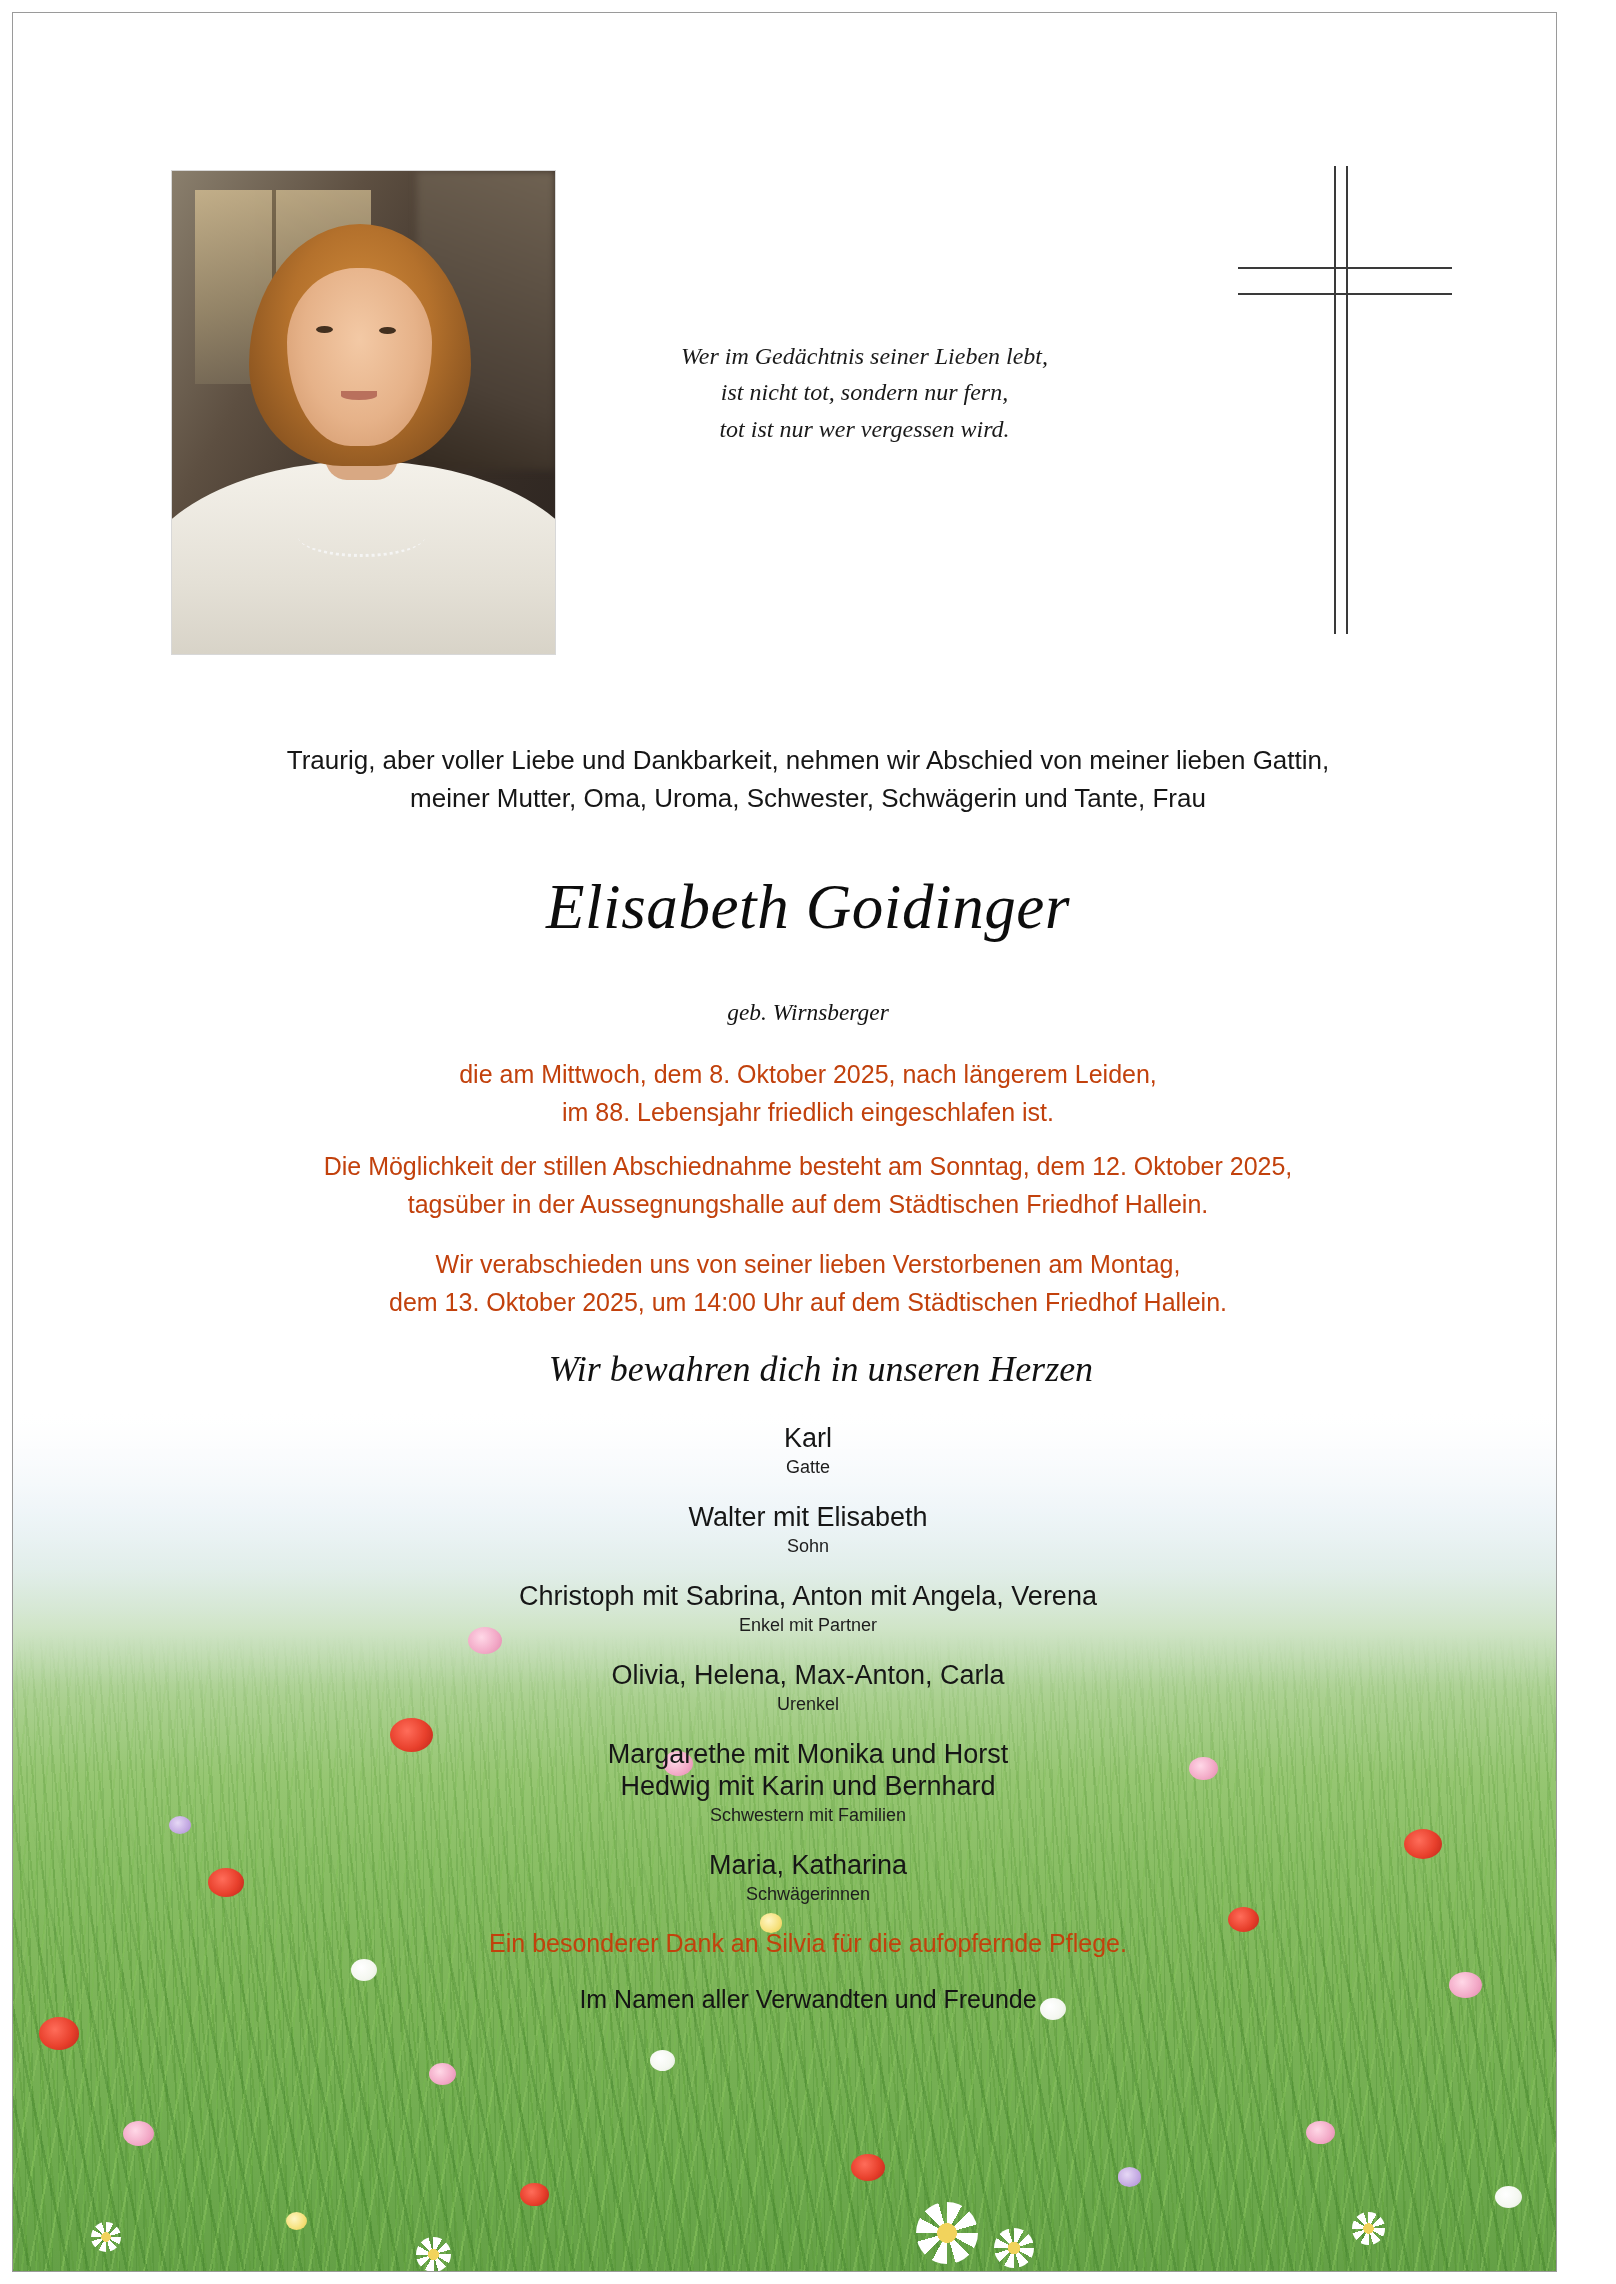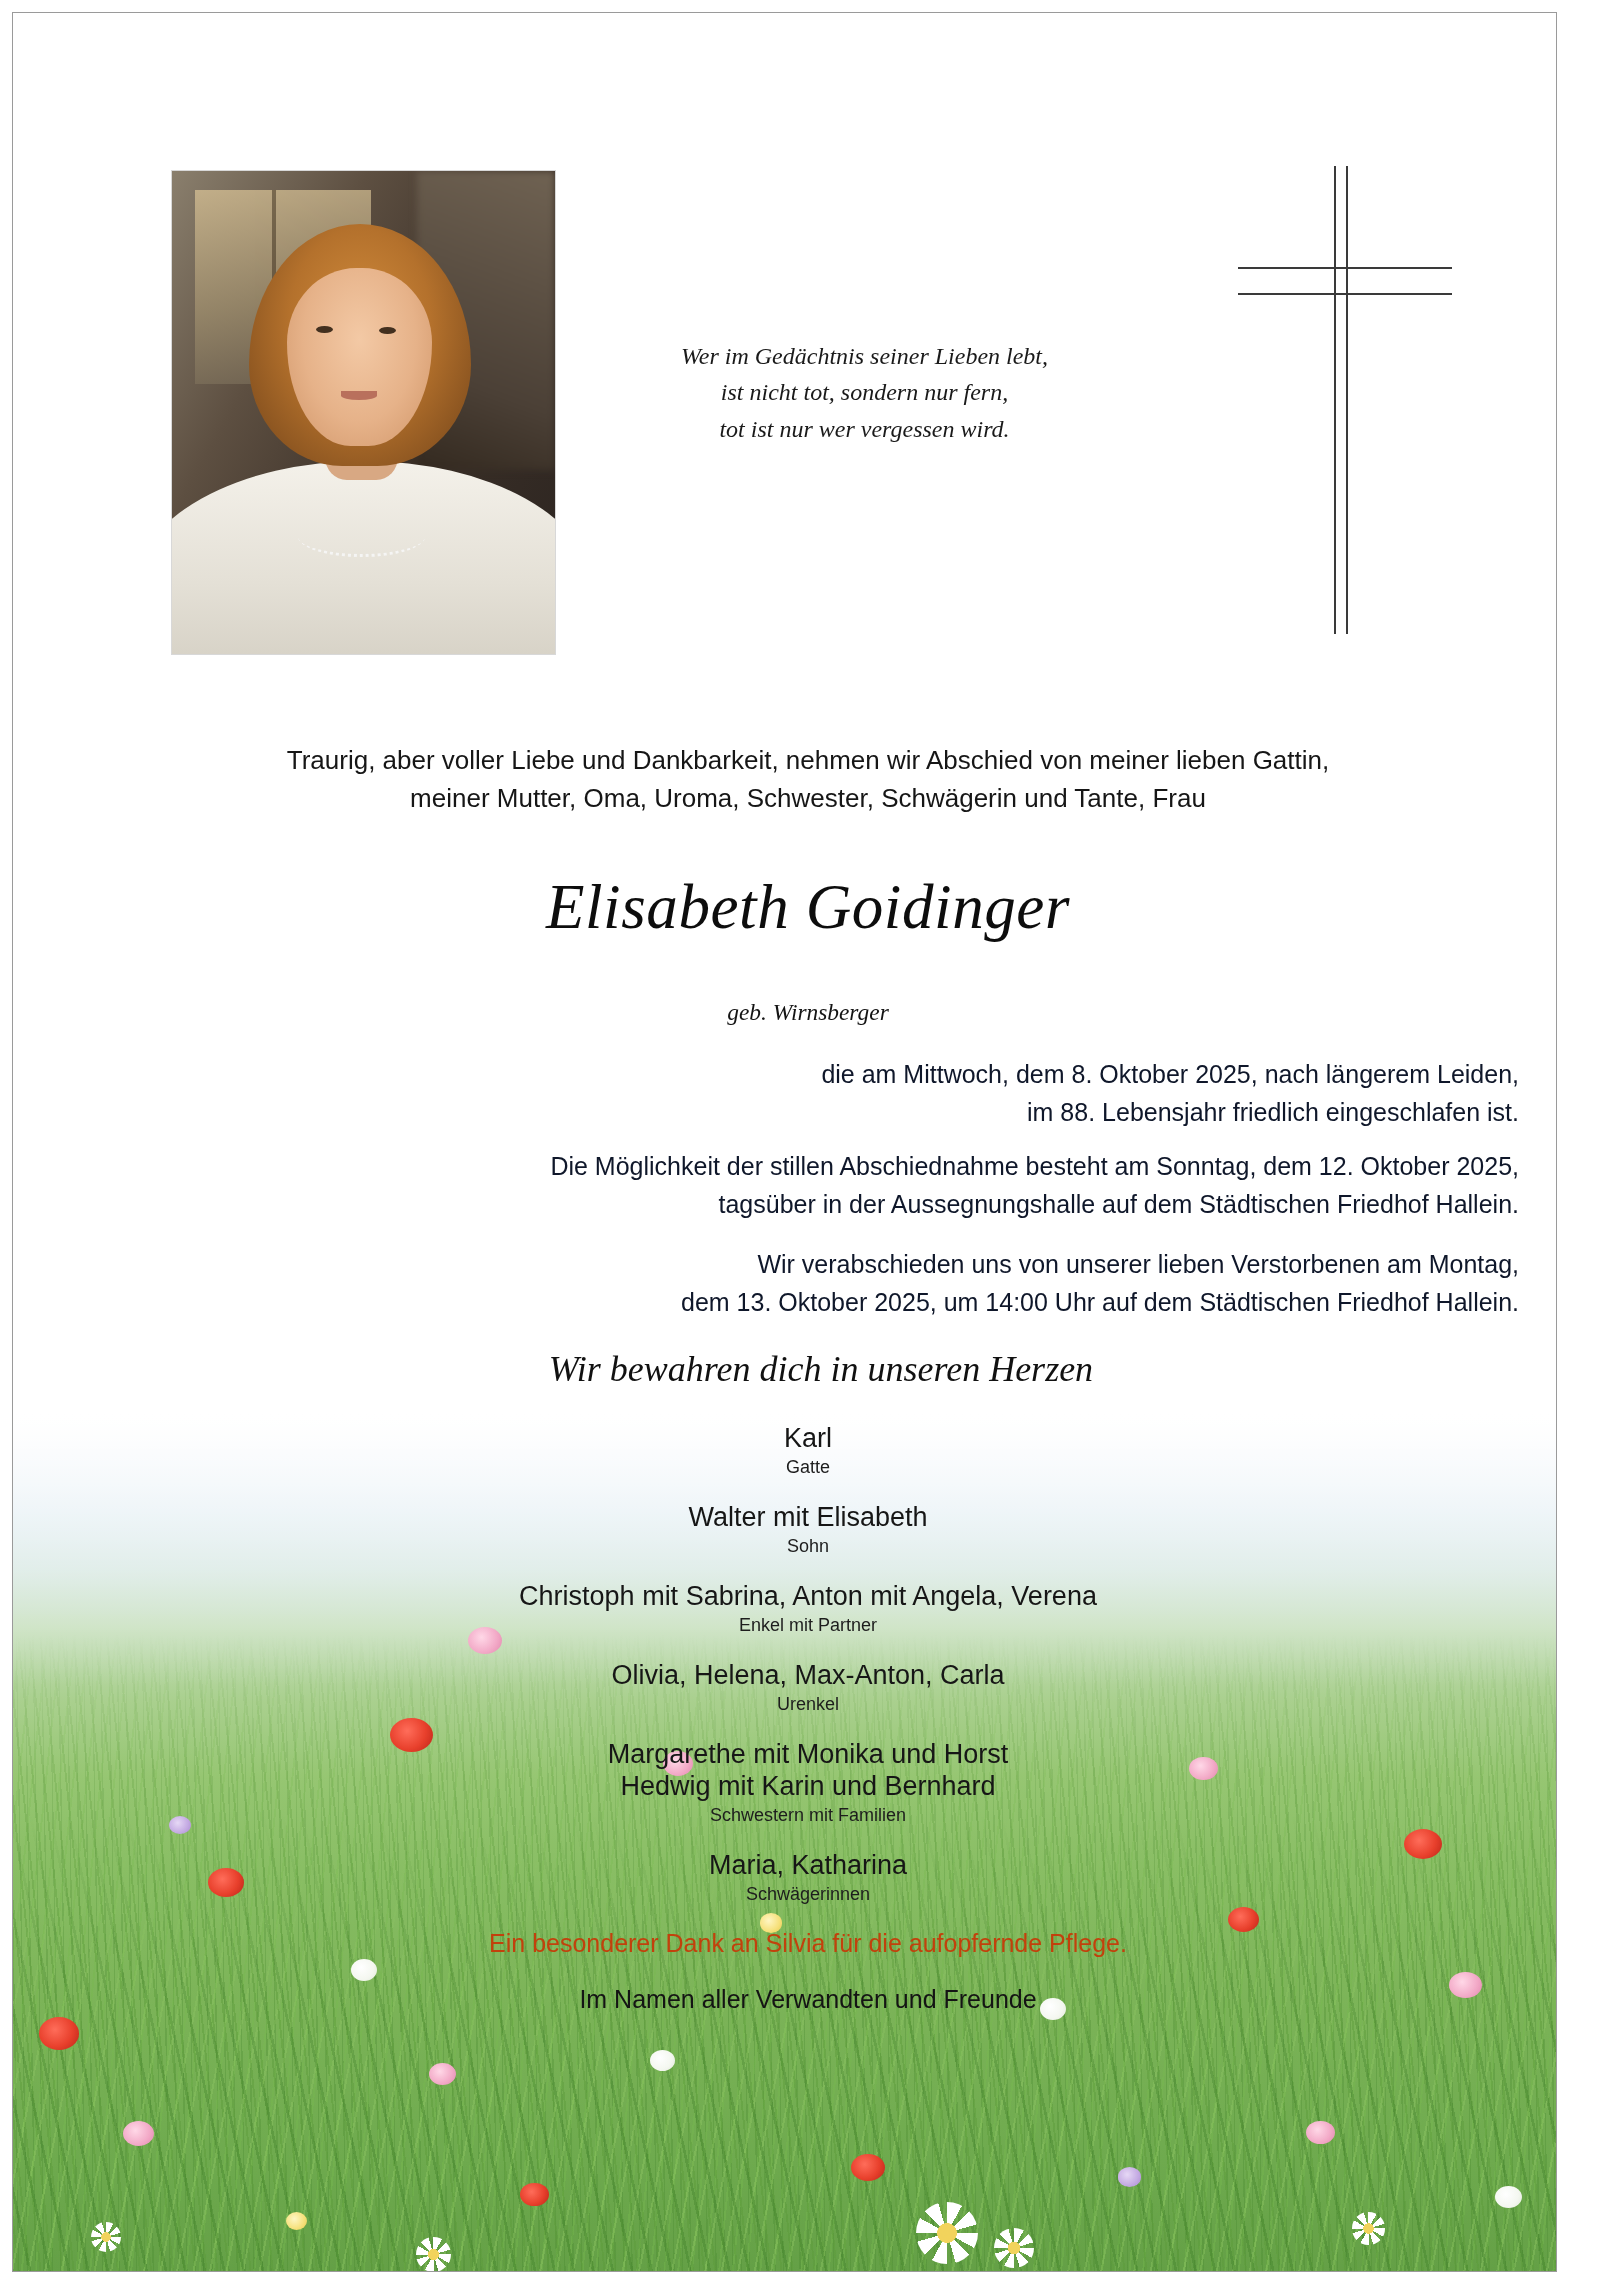--- a/index.html
+++ b/index.html
@@ -289,24 +289,24 @@
     font-family: "Liberation Serif", serif;
     font-style: italic;
     font-size: 23.4px;
     color: #141414;
   }
 
   .para {
     position: absolute;
     left: 97px;
     width: 1422px;
-    text-align: right;
+    text-align: center;
     font-size: 25px;
     line-height: 1.5;
-    color: #0f172a;
+    color: #c2410c;
   }
   .para-1 { top: 1056px; }
   .para-2 { top: 1148px; }
   .para-3 { top: 1246px; }
 
   .closing {
     position: absolute;
     left: 110px;
     width: 1422px;
     top: 1348px;
@@ -435,21 +435,21 @@
       <div>die am Mittwoch, dem 8. Oktober 2025, nach längerem Leiden,</div>
       <div>im 88. Lebensjahr friedlich eingeschlafen ist.</div>
     </div>
 
     <div class="para para-2">
       <div>Die Möglichkeit der stillen Abschiednahme besteht am Sonntag, dem 12. Oktober 2025,</div>
       <div>tagsüber in der Aussegnungshalle auf dem Städtischen Friedhof Hallein.</div>
     </div>
 
     <div class="para para-3">
-      <div>Wir verabschieden uns von unserer lieben Verstorbenen am Montag,</div>
+      <div>Wir verabschieden uns von seiner lieben Verstorbenen am Montag,</div>
       <div>dem 13. Oktober 2025, um 14:00 Uhr auf dem Städtischen Friedhof Hallein.</div>
     </div>
 
     <div class="closing">Wir bewahren dich in unseren Herzen</div>
 
     <div class="mourners">
 
       <div class="mourner-group">
         <div class="mourner-names">Karl</div>
         <div class="mourner-role">Gatte</div>

